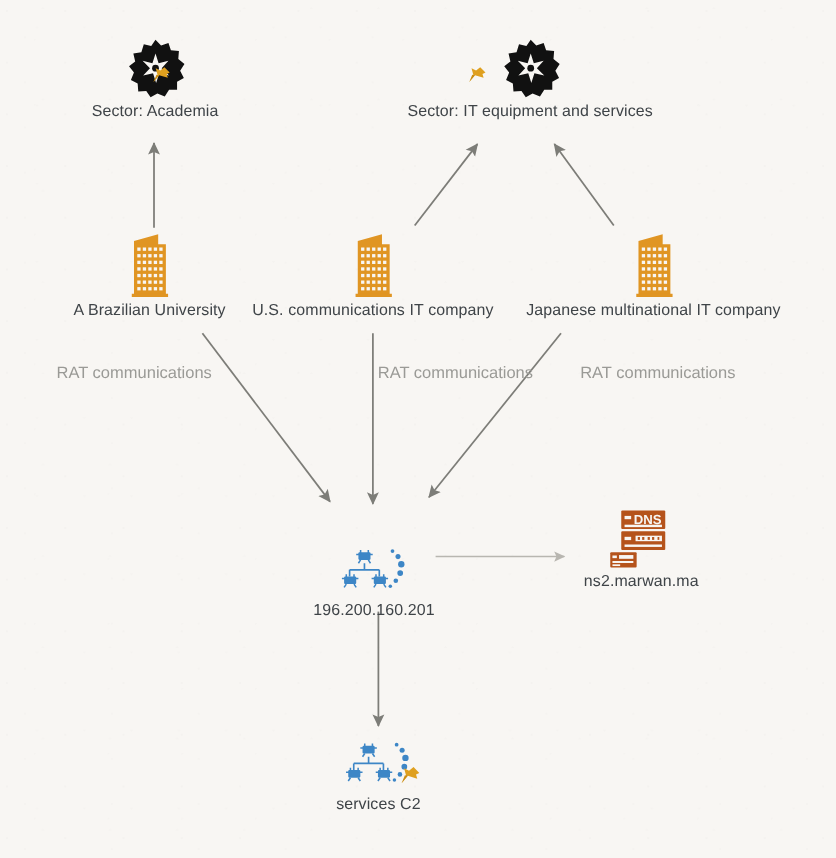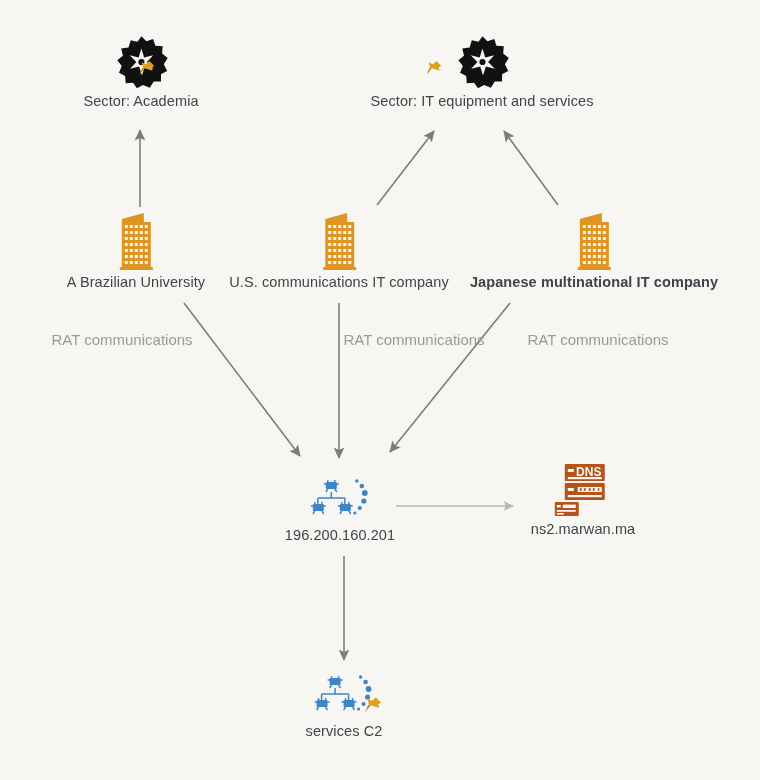--- a/index.html
+++ b/index.html
@@ -214,21 +214,21 @@
             <rect x="16" y="52" width="3" height="3"></rect>
           <rect x="21" y="52" width="3" height="3"></rect>
             <rect x="26" y="52" width="3" height="3"></rect>
           <rect x="31" y="52" width="3" height="3"></rect>
         </g>
       </svg>
     </div>
     <div class="node-label">U.S. communications IT company</div>
   </div>
 
-  <div class="node" style="left:594px; top:209px;font-weight:bold;">
+  <div class="node" style="left:594px; top:209px;">
     <div class="node-icon">
       <svg width="44" height="62" viewBox="0 0 44 62">
         <path fill="#e09523" d="M8 10 L30 4 L30 13 L37 13 L37 60 L8 60 Z"></path>
         <path fill="#e09523" d="M6 58 L39 58 L39 61 L6 61 Z"></path>
         <g fill="#f8f6f3">
           <rect x="11" y="16" width="3" height="3"></rect>
             <rect x="16" y="16" width="3" height="3"></rect>
           <rect x="21" y="16" width="3" height="3"></rect>
             <rect x="26" y="16" width="3" height="3"></rect>
           <rect x="31" y="16" width="3" height="3"></rect>
@@ -261,21 +261,21 @@
             <rect x="16" y="52" width="3" height="3"></rect>
           <rect x="21" y="52" width="3" height="3"></rect>
             <rect x="26" y="52" width="3" height="3"></rect>
           <rect x="31" y="52" width="3" height="3"></rect>
         </g>
       </svg>
     </div>
     <div class="node-label">Japanese multinational IT company</div>
   </div>
 
-  <div class="node" style="left:340px; top:476px;">
+  <div class="node" style="left:340px; top:496px;">
     <div class="node-icon" style="height:48px;">
       <svg width="62" height="48" viewBox="0 0 62 48">
         <g fill="#3d86c6">
 
           <rect x="17" y="6" width="11" height="7" rx="1"></rect>
           <path d="M19 4 L19 7 M26 4 L26 7 M15 8 L19 8 M26 8 L30 8 M19 13 L17 16 M26 13 L28 16" stroke="#3d86c6" stroke-width="1.4" fill="none"></path>
 
           <path d="M22.5 16 L22.5 22 M9 22 L36 22 M9 22 L9 28 M36 22 L36 28" stroke="#3d86c6" stroke-width="1.5" fill="none"></path>
 
           <rect x="4" y="28" width="11" height="7" rx="1"></rect>

